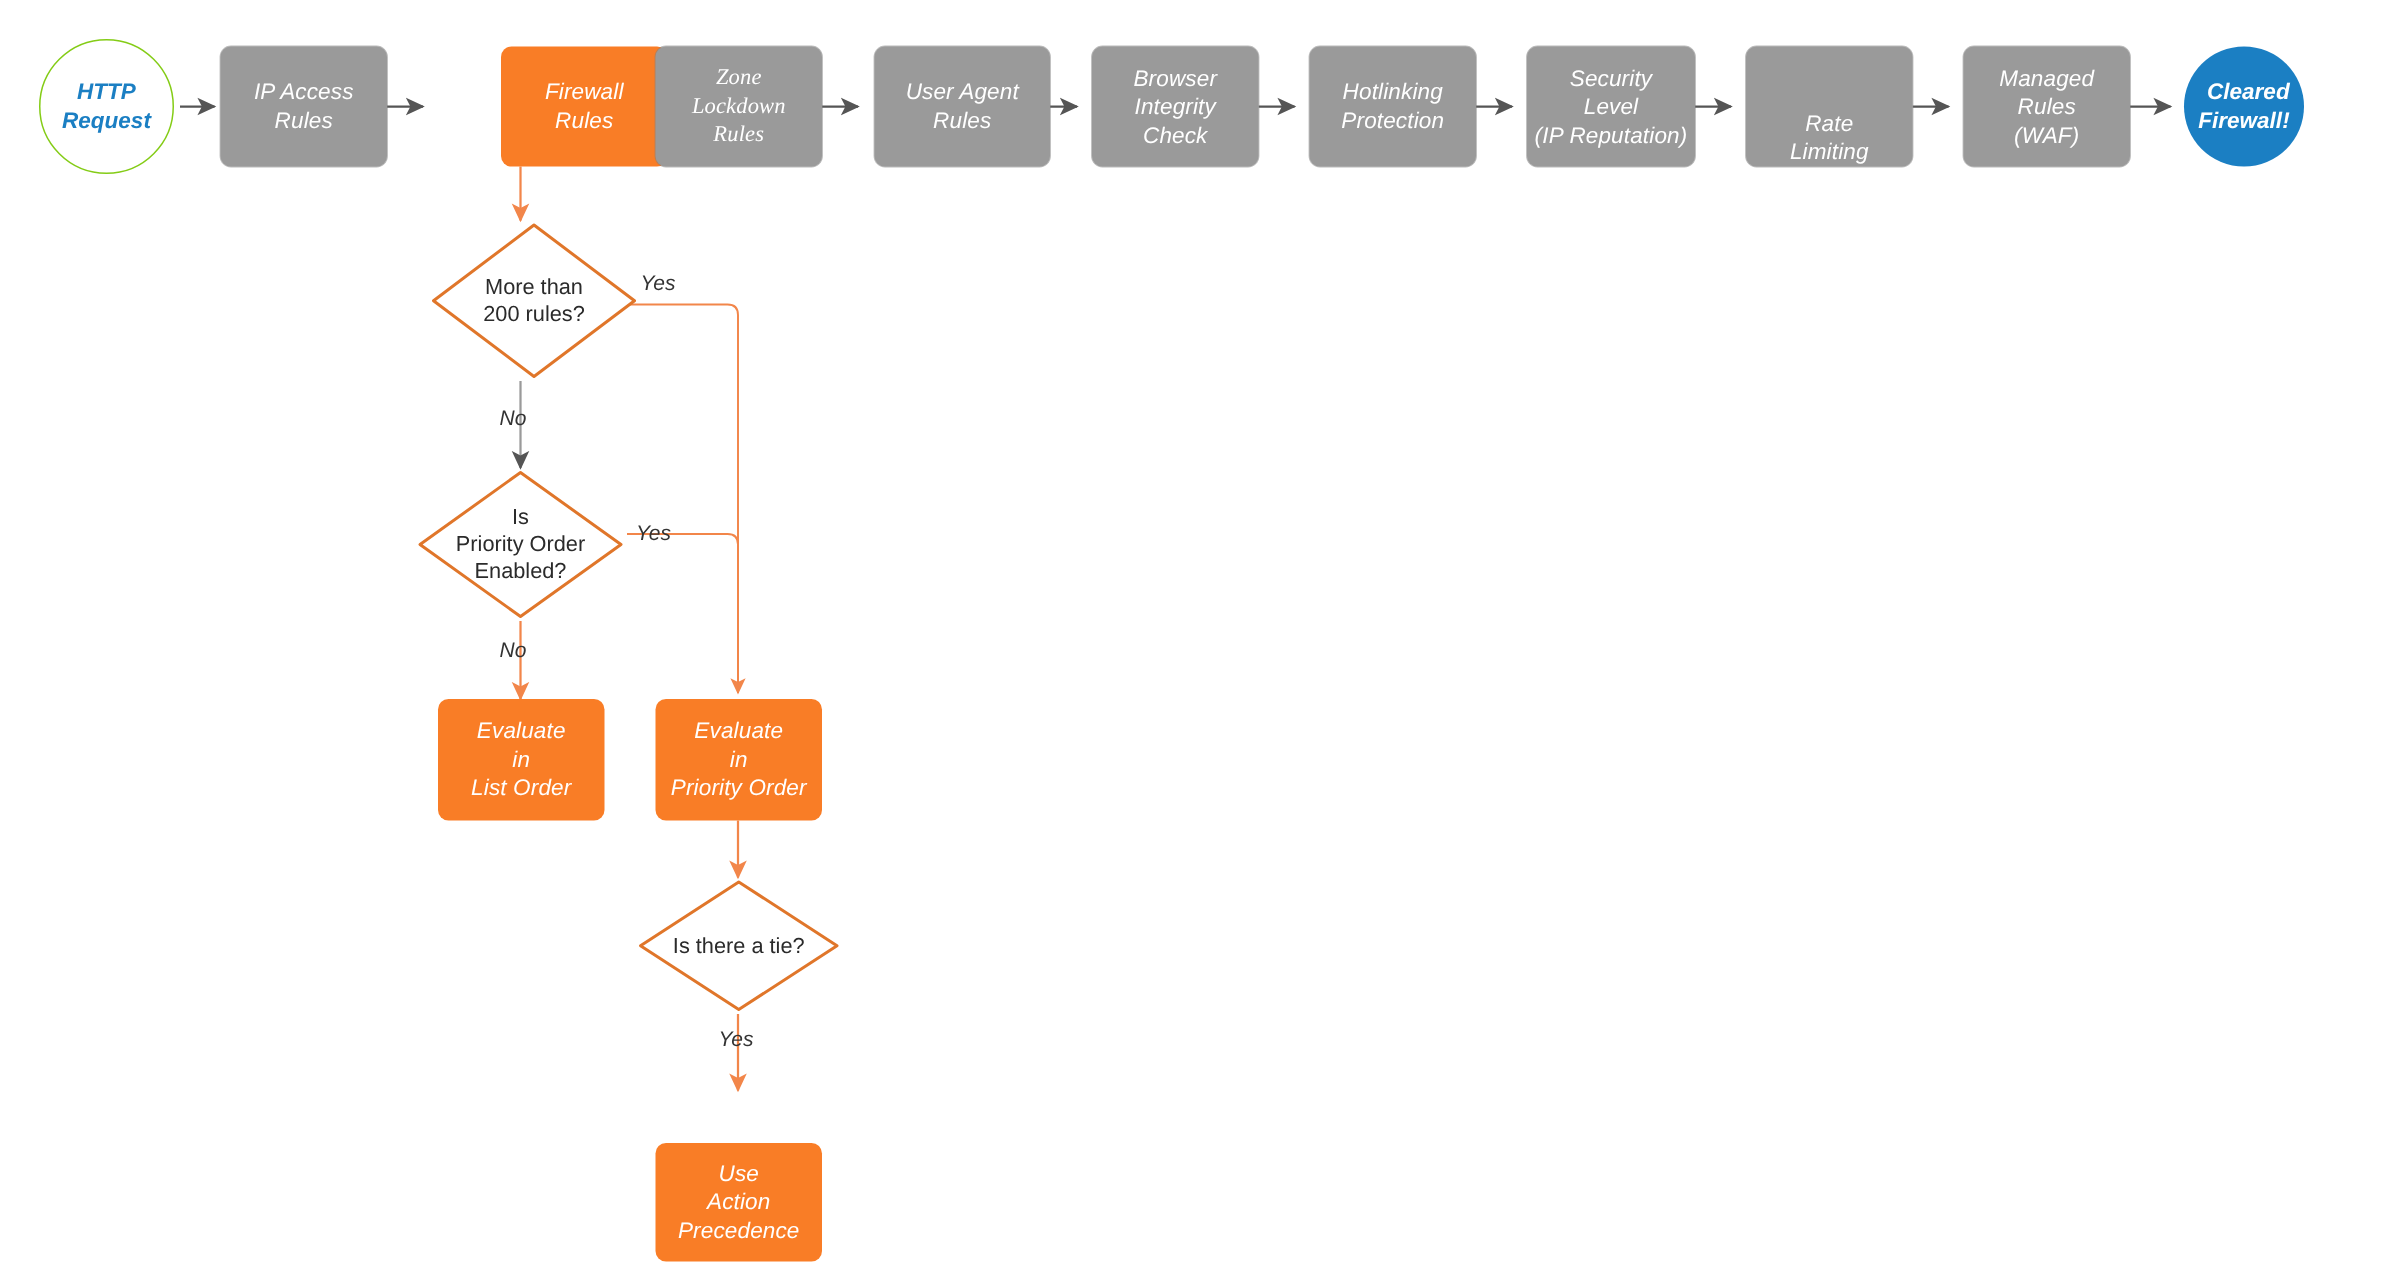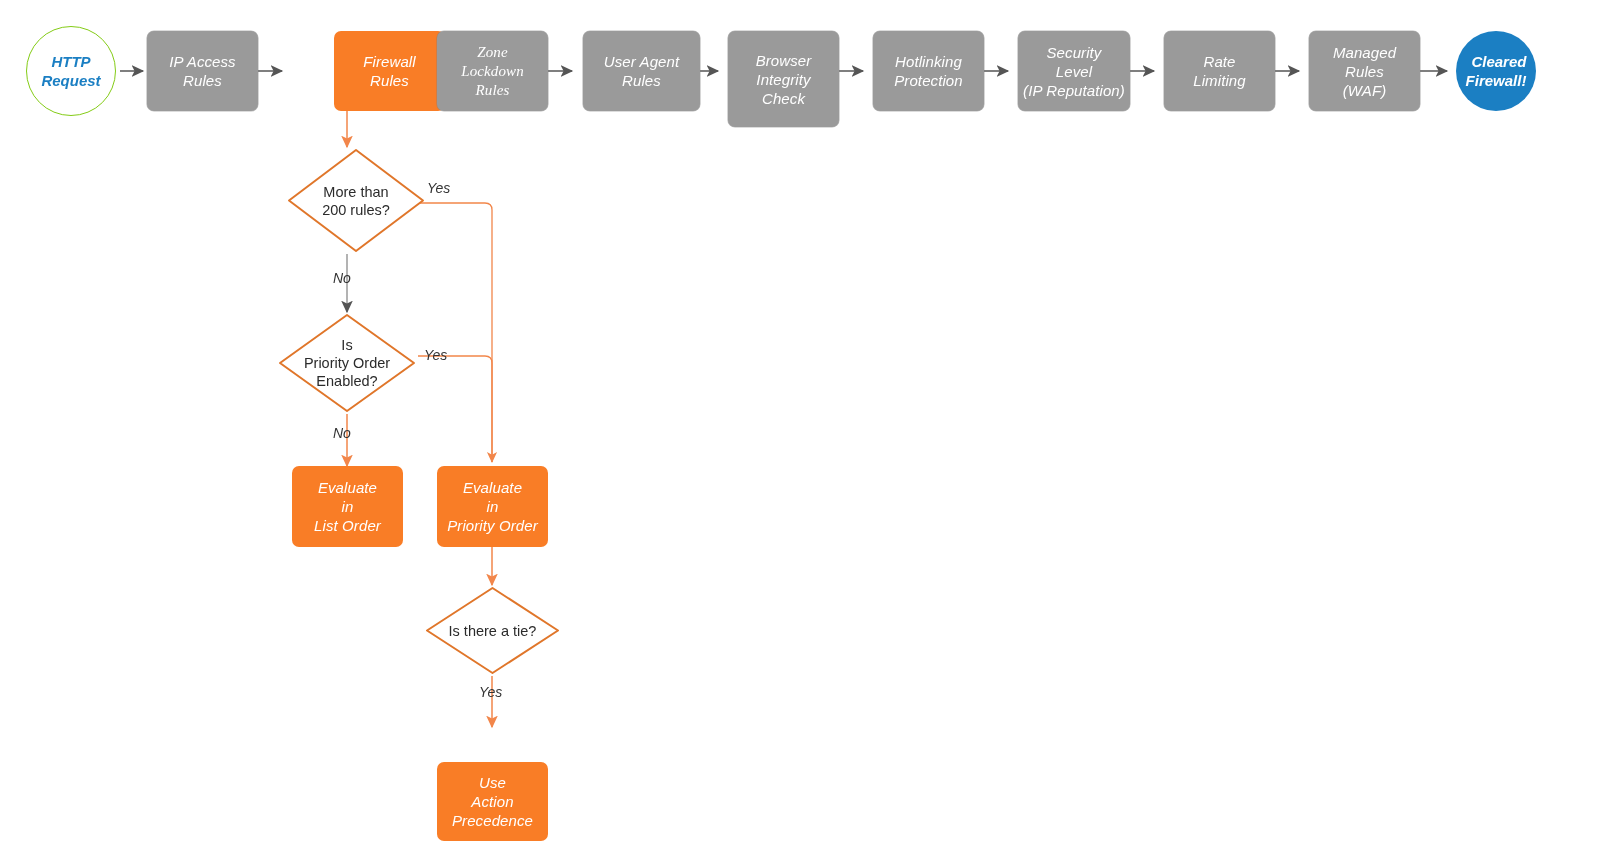--- a/index.html
+++ b/index.html
@@ -157,33 +157,33 @@
   </div>
 
   <div class="node proc gray" style="left:437px; top:31px; width:111px; height:80px;font-family:Liberation Serif, serif;">
     <span>Zone<br>Lockdown<br>Rules</span>
   </div>
 
   <div class="node proc gray" style="left:583px; top:31px; width:117px; height:80px;">
     <span>User Agent<br>Rules</span>
   </div>
 
-  <div class="node proc gray" style="left:728px; top:31px; width:111px; height:96px;">
+  <div class="node proc gray" style="left:728px; top:31px; width:111px; height:80px;">
     <span>Browser<br>Integrity<br>Check</span>
   </div>
 
   <div class="node proc gray" style="left:873px; top:31px; width:111px; height:80px;">
     <span>Hotlinking<br>Protection</span>
   </div>
 
   <div class="node proc gray" style="left:1018px; top:31px; width:112px; height:80px;">
     <span>Security<br>Level<br>(IP Reputation)</span>
   </div>
 
-  <div class="node proc gray" style="left:1164px; top:31px; width:111px; height:80px;">
+  <div class="node proc gray" style="left:1164px; top:31px; width:111px; height:80px;align-items:flex-end;">
     <span>Rate<br>Limiting</span>
   </div>
 
   <div class="node proc gray" style="left:1309px; top:31px; width:111px; height:80px;">
     <span>Managed<br>Rules<br>(WAF)</span>
   </div>
 
   <div class="node term filled" style="left:1456px; top:31px; width:80px; height:80px;text-align:right;">
     <span>Cleared<br>Firewall!</span>
   </div>

